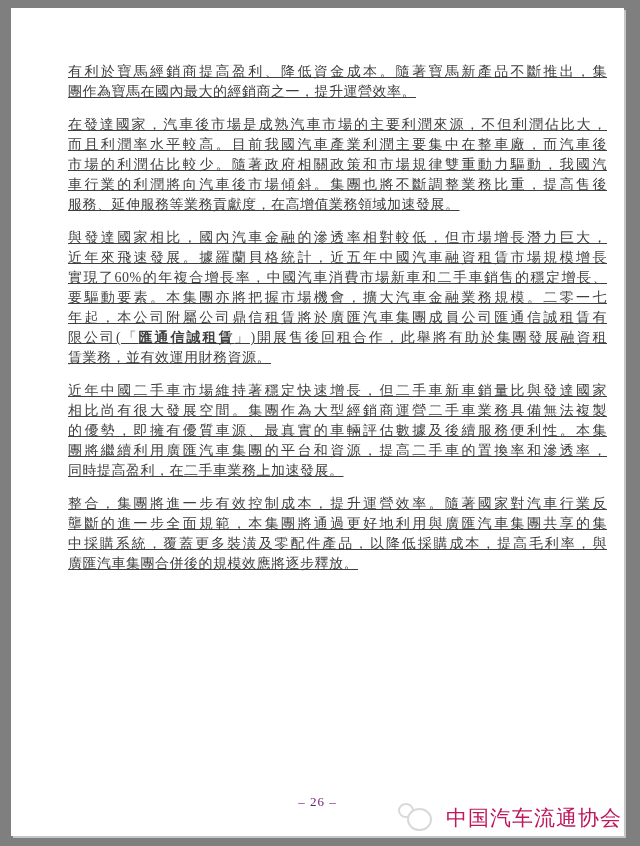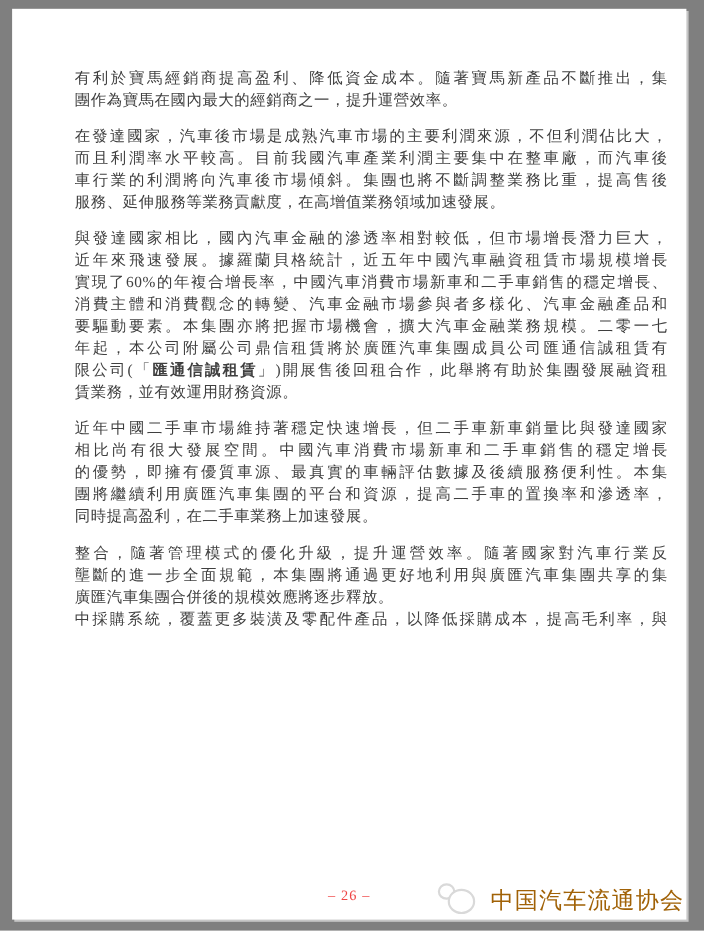--- a/index.html
+++ b/index.html
@@ -20,39 +20,40 @@
     background: #ffffff;
     box-shadow: 2px 2px 0 #c6c6c6;
   }
   .doc-body {
     position: absolute;
     left: 57px; top: 54px; right: 17px;
     font-size: 14px;
     line-height: 20px;
     color: #3f3f3f;
     letter-spacing: 0.5px;
+    text-decoration: underline;
   }
   .para { margin: 0 0 13px 0; }
   .para:last-child { margin-bottom: 0; }
   .line {
     text-align: justify;
     text-align-last: justify;
     text-justify: inter-character;
     white-space: nowrap;
   }
   .line.last {
     text-align-last: left;
   }
   .bold { font-weight: bold; }
   .page-number {
     position: absolute;
-    left: 0; right: 0; bottom: 14px;
+    left: 0; right: 0; bottom: 26px;
     text-align: center;
     font-size: 13px;
-    color: #ef4444;
+    color: #701a75;
     letter-spacing: 1px;
   }
   .watermark {
     position: absolute;
     right: 2px; bottom: 2px;
     display: flex;
     align-items: center;
     height: 32px;
   }
   .wm-icon {
@@ -72,65 +73,65 @@
     position: absolute;
     left: 9px; top: 5px;
     width: 21px; height: 19px;
     border: 2px solid #d9d9d9;
     border-radius: 50%;
     background: #ffffff;
   }
   .wm-label {
     font-family: "Liberation Sans", "DejaVu Sans", sans-serif;
     font-size: 21px;
-    color: #a16207;
+    color: #be185d;
     text-shadow: 1px 1px 0 #ffffff;
     white-space: nowrap;
     letter-spacing: 1px;
   }
 </style>
 </head>
 <body>
 
 <div id="canvas">
   <div class="page">
 
     <div class="doc-body">
         <div class="para">
           <div class="line"><span>有利於寶馬經銷商提高盈利、降低資金成本。隨著寶馬新產品不斷推出，集</span></div>
           <div class="line last"><span>團作為寶馬在國內最大的經銷商之一，提升運營效率。</span></div>
         </div>
         <div class="para">
           <div class="line"><span>在發達國家，汽車後市場是成熟汽車市場的主要利潤來源，不但利潤佔比大，</span></div>
           <div class="line"><span>而且利潤率水平較高。目前我國汽車產業利潤主要集中在整車廠，而汽車後</span></div>
+          <div class="line"><span>市場的利潤佔比較少。隨著政府相關政策和市場規律雙重動力驅動，我國汽</span></div>
           <div class="line"><span>車行業的利潤將向汽車後市場傾斜。集團也將不斷調整業務比重，提高售後</span></div>
           <div class="line last"><span>服務、延伸服務等業務貢獻度，在高增值業務領域加速發展。</span></div>
         </div>
         <div class="para">
           <div class="line"><span>與發達國家相比，國內汽車金融的滲透率相對較低，但市場增長潛力巨大，</span></div>
           <div class="line"><span>近年來飛速發展。據羅蘭貝格統計，近五年中國汽車融資租賃市場規模增長</span></div>
           <div class="line"><span>實現了60%的年複合增長率，中國汽車消費市場新車和二手車銷售的穩定增長、</span></div>
-          <div class="line"><span>消費主體和消費觀念的轉變、汽車金融市場參與者多樣化、汽車金融產品和</span></div>
           <div class="line"><span>要驅動要素。本集團亦將把握市場機會，擴大汽車金融業務規模。二零一七</span></div>
           <div class="line"><span>年起，本公司附屬公司鼎信租賃將於廣匯汽車集團成員公司匯通信誠租賃有</span></div>
           <div class="line"><span>限公司(「</span><span class="bold">匯通信誠租賃</span><span>」)開展售後回租合作，此舉將有助於集團發展融資租</span></div>
           <div class="line last"><span>賃業務，並有效運用財務資源。</span></div>
         </div>
         <div class="para">
           <div class="line"><span>近年中國二手車市場維持著穩定快速增長，但二手車新車銷量比與發達國家</span></div>
-          <div class="line"><span>相比尚有很大發展空間。中國汽車消費市場新車和二手車銷售的穩定增長</span></div>
+          <div class="line"><span>相比尚有很大發展空間。集團作為大型經銷商運營二手車業務具備無法複製</span></div>
           <div class="line"><span>的優勢，即擁有優質車源、最真實的車輛評估數據及後續服務便利性。本集</span></div>
           <div class="line"><span>團將繼續利用廣匯汽車集團的平台和資源，提高二手車的置換率和滲透率，</span></div>
           <div class="line last"><span>同時提高盈利，在二手車業務上加速發展。</span></div>
         </div>
         <div class="para">
-          <div class="line"><span>整合，隨著管理模式的優化升級，提升運營效率。隨著國家對汽車行業反</span></div>
+          <div class="line"><span>整合，集團將進一步有效控制成本，提升運營效率。隨著國家對汽車行業反</span></div>
           <div class="line"><span>壟斷的進一步全面規範，本集團將通過更好地利用與廣匯汽車集團共享的集</span></div>
+          <div class="line"><span>中採購系統，覆蓋更多裝潢及零配件產品，以降低採購成本，提高毛利率，與</span></div>
           <div class="line last"><span>廣匯汽車集團合併後的規模效應將逐步釋放。</span></div>
-          <div class="line"><span>中採購系統，覆蓋更多裝潢及零配件產品，以降低採購成本，提高毛利率，與</span></div>
         </div>
       </div>
 
     <div class="page-number">– 26 –</div>
 
     <div class="watermark">
       <div class="wm-icon">
         <div class="wm-circle-small"></div>
         <div class="wm-circle-big"></div>
       </div>

